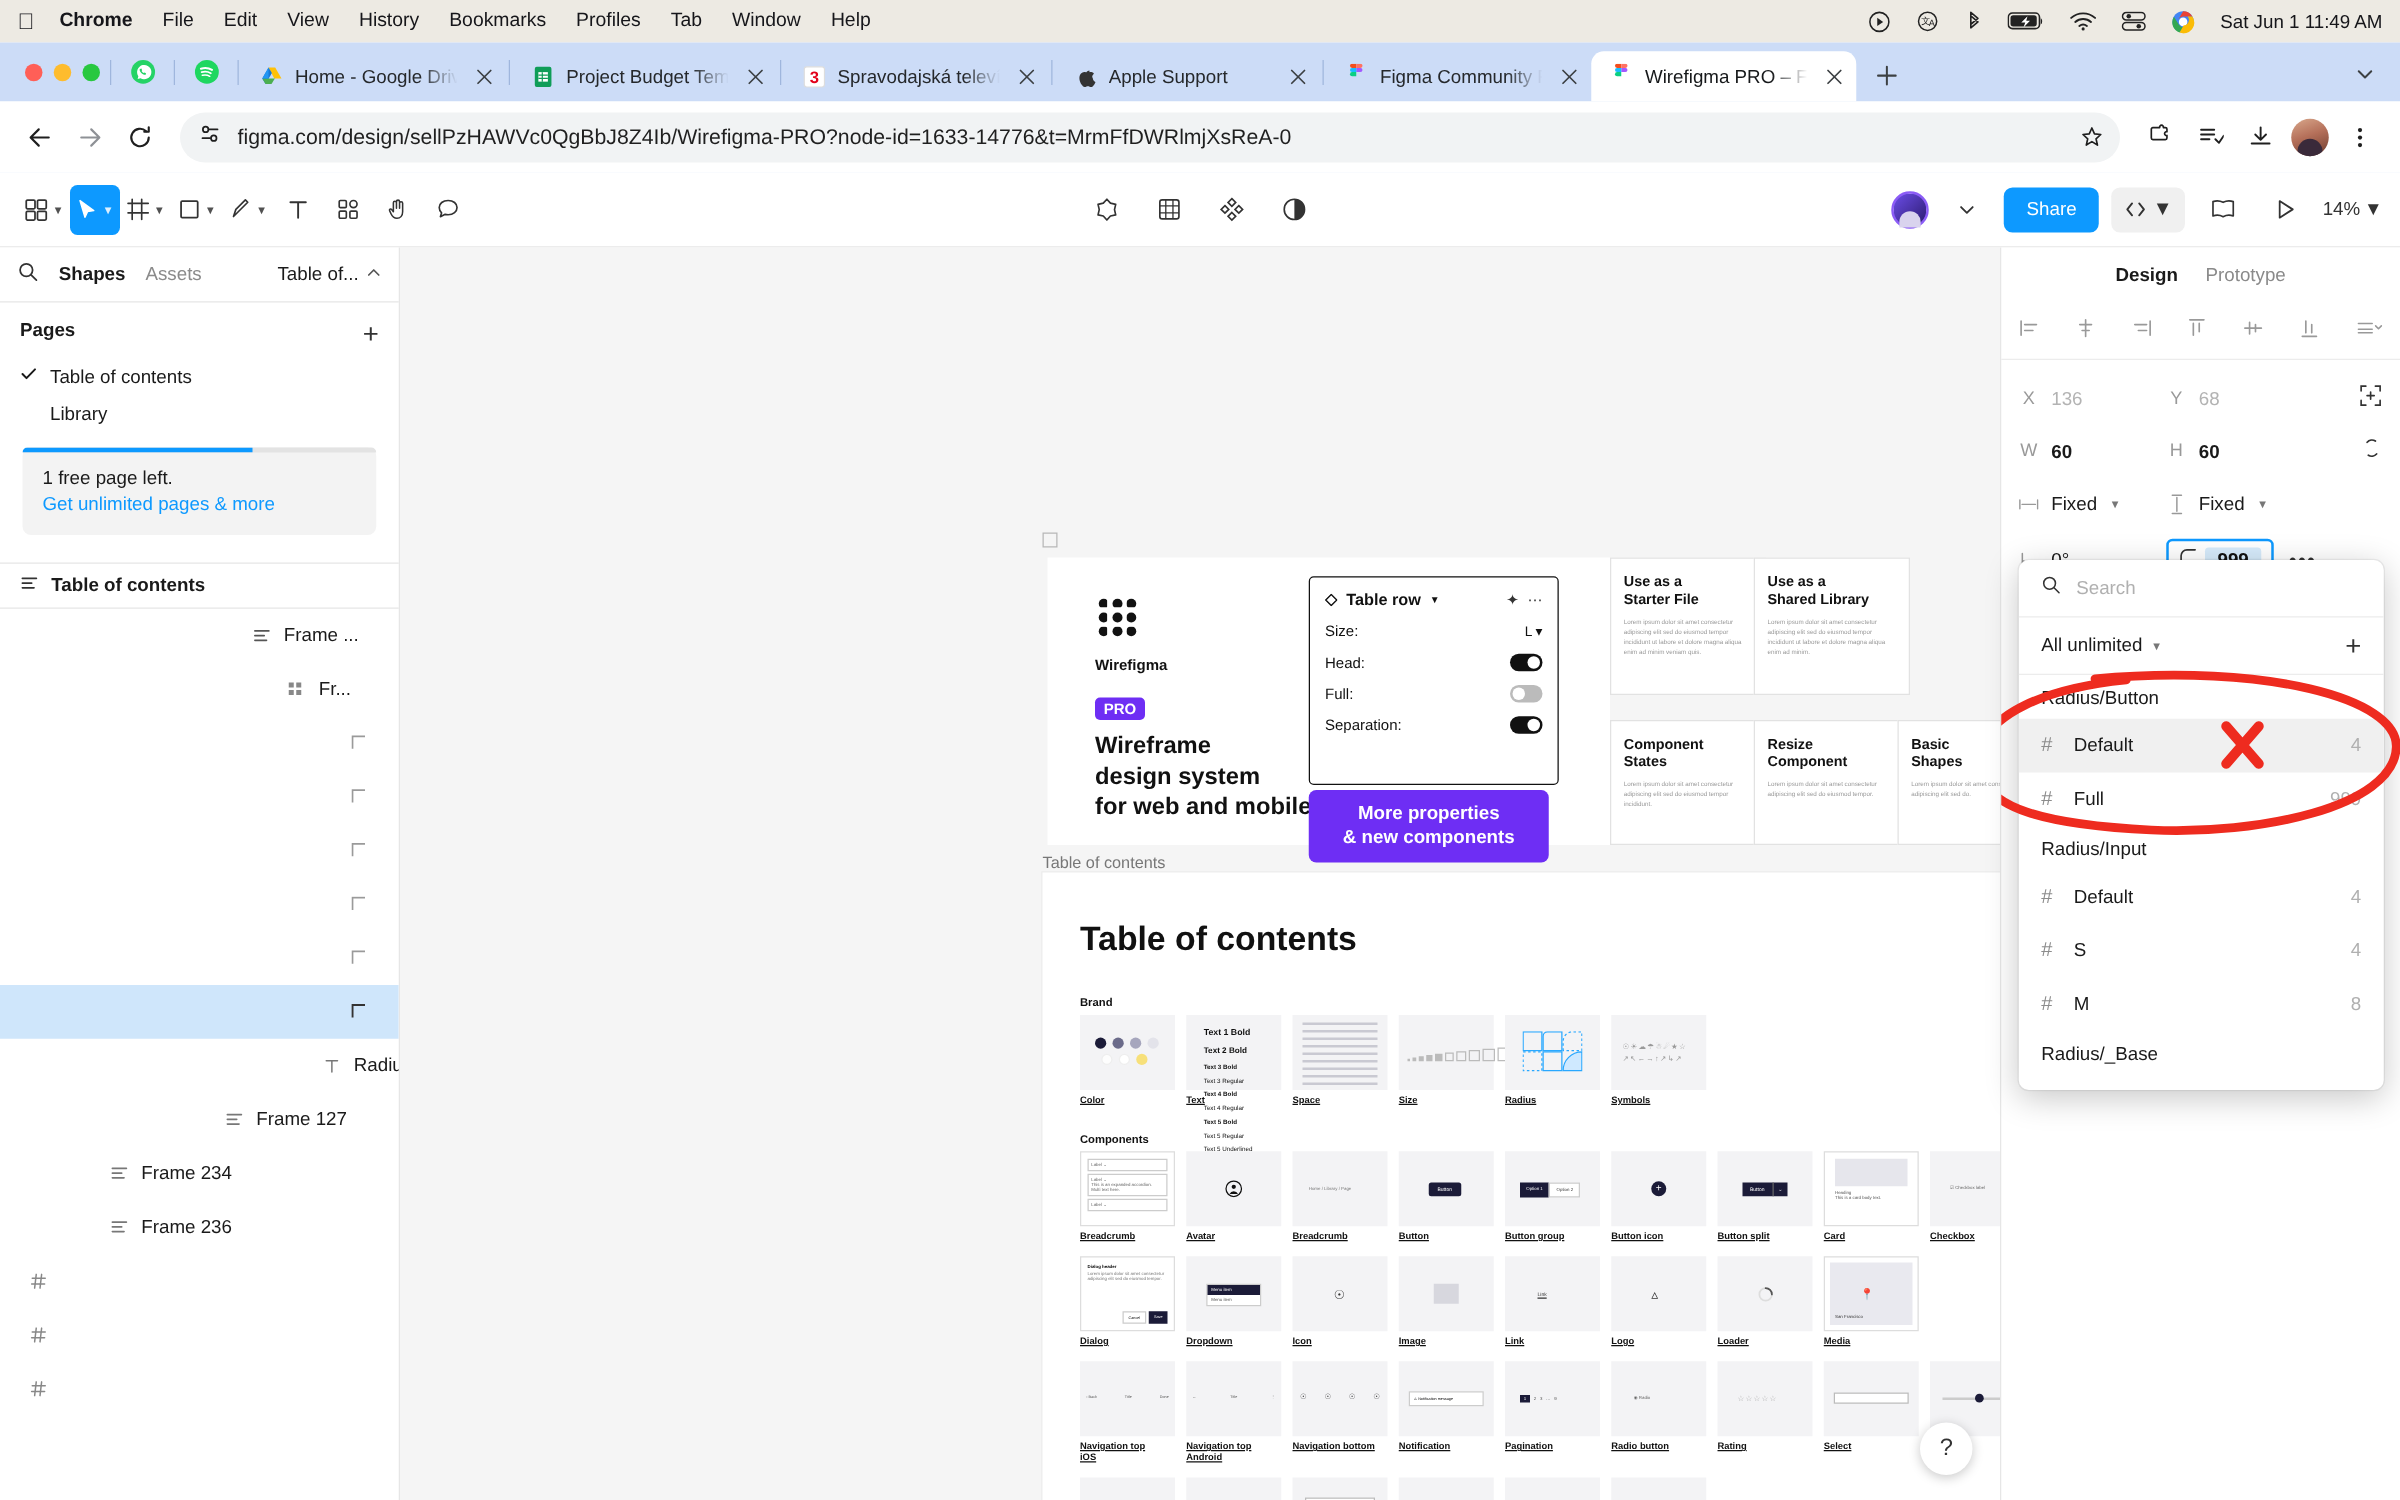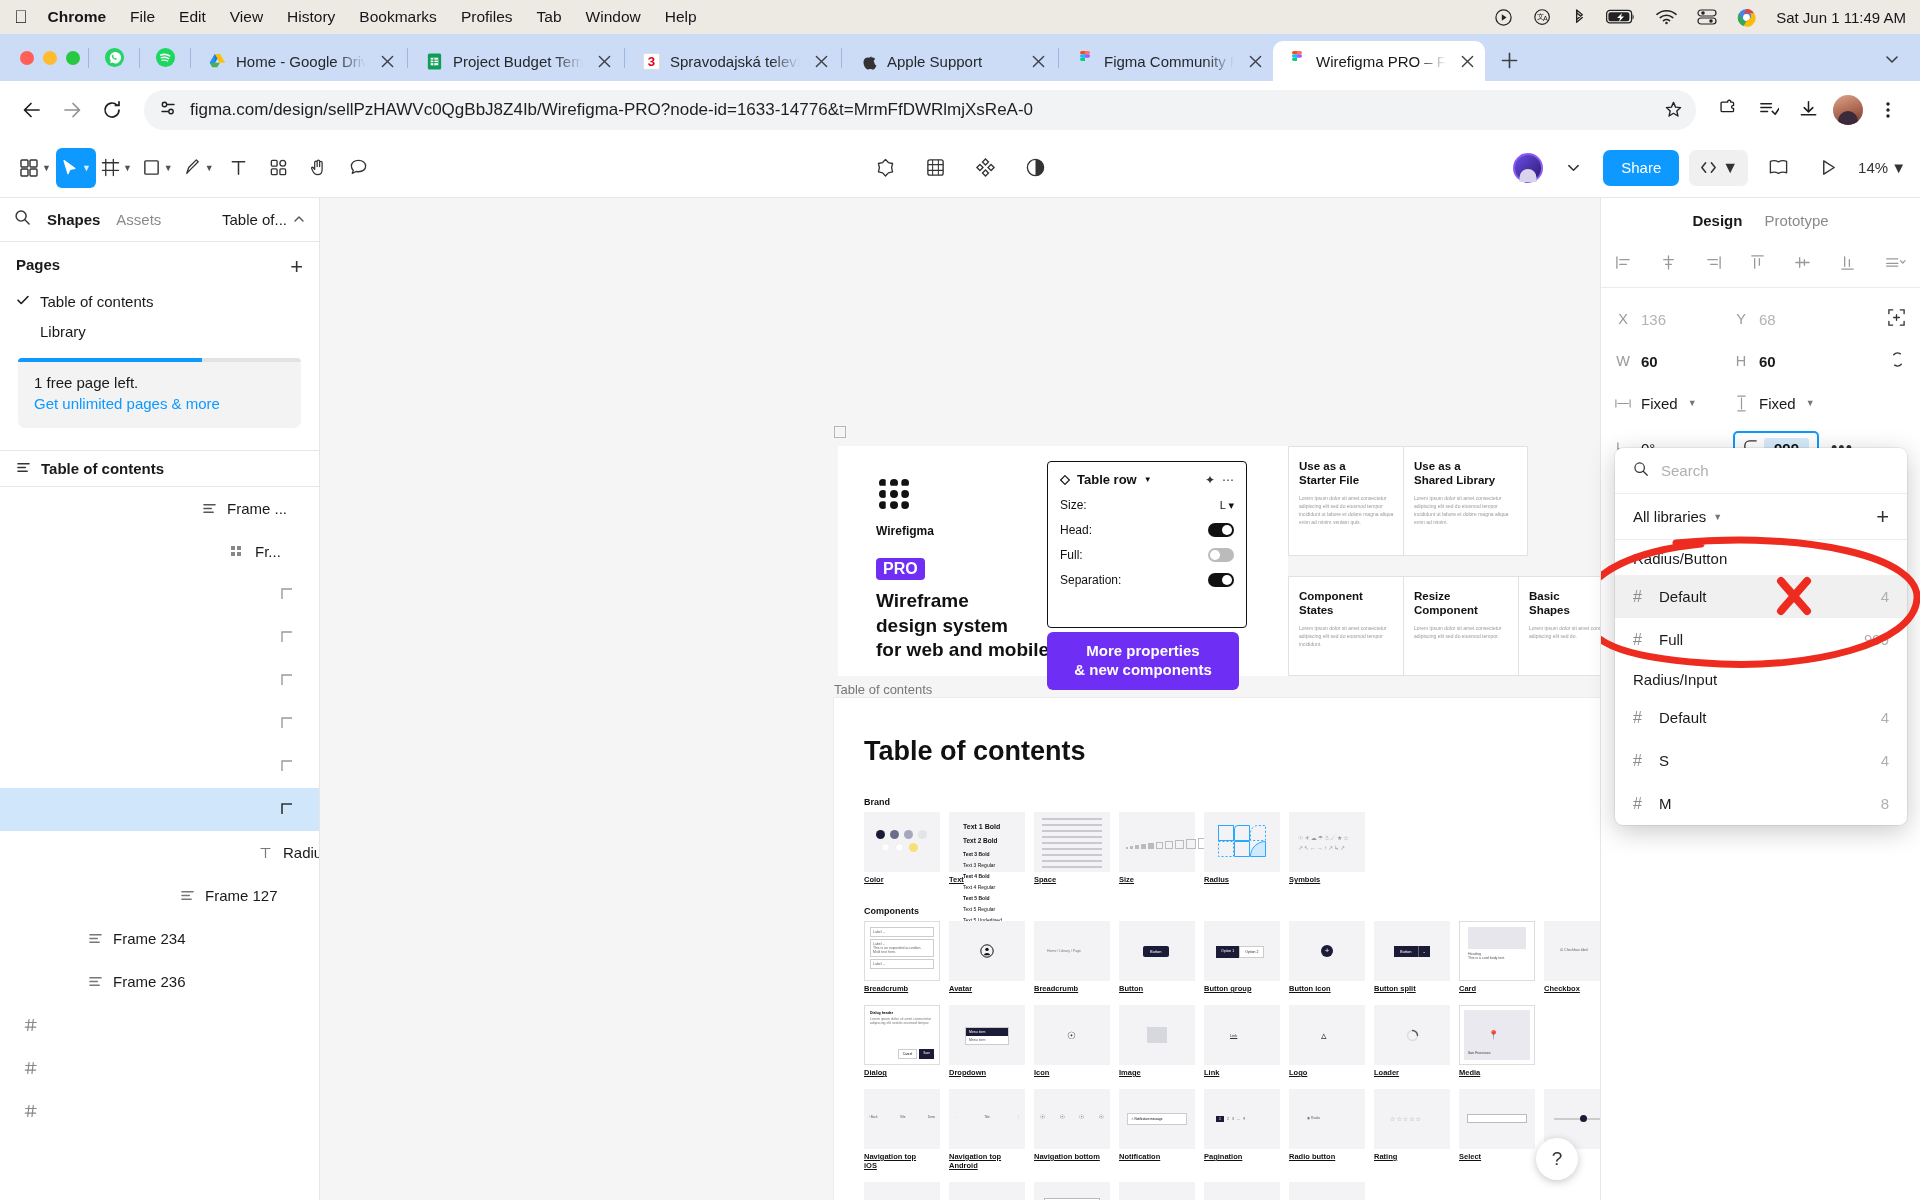--- a/index.html
+++ b/index.html
@@ -144,21 +144,21 @@
 
   
   .canvas { flex:1 1 auto; background:#f5f5f5; position:relative; overflow:hidden; }
   .frame-a {
     position:absolute; left:518px; top:248px; width:450px; height:230px;
     background:#fff;
   }
   .frame-label { position:absolute; font-size:13px; color:#777; }
 
   .logo-mark { width:40px; height:40px; }
-  .pro-badge { display:inline-block; background:#6e2ef4; color:#fff; font-size:16px; font-weight:bold; padding:2px 7px; border-radius:4px; }
+  .pro-badge { display:inline-block; background:#6e2ef4; color:#fff; font-size:12px; font-weight:bold; padding:2px 7px; border-radius:4px; }
   .wf-title { font-size:19px; font-weight:bold; color:#111; line-height:1.3; margin-top:9px; }
 
   .card-tr {
     position:absolute; left:727px; top:263px; width:200px; height:167px;
     background:#fff; border:1px solid #111; border-radius:4px; padding:10px 12px;
     font-size:12px; color:#111;
   }
   .card-tr .row { display:flex; align-items:center; justify-content:space-between; margin-top:11px; }
   .toggle { width:26px; height:14px; border-radius:8px; background:#111; position:relative; }
   .toggle i { position:absolute; top:2px; right:2px; width:10px; height:10px; border-radius:50%; background:#fff; }
@@ -1360,21 +1360,21 @@
             <span>
               <svg width="16" height="16" viewBox="0 0 18 18">
                   <circle cx="7.5" cy="7.5" r="5.3" fill="none" stroke="#333" stroke-width="1.4"></circle>
                   <path d="M11.5 11.5l4.5 4.5" stroke="#333" stroke-width="1.4" stroke-linecap="round"></path>
                 </svg>
             </span>
             <span class="ph">Search</span>
           </div>
           <div class="dd-libs">
             <span class="lbl">
-              <span>All libraries</span>
+              <span>All unlimited</span>
               <span style="font-size:9px;color:#777;">▼</span>
             </span>
             <span class="plus">+</span>
           </div>
 
           <div class="dd-group">Radius/Button</div>
           <div class="dd-item hl">
             <span class="hash">#</span>
             <span class="nm">Default</span>
             <span class="val">4</span>
@@ -1396,20 +1396,21 @@
             <span class="hash">#</span>
             <span class="nm">S</span>
             <span class="val">4</span>
           </div>
           <div class="dd-item">
             <span class="hash">#</span>
             <span class="nm">M</span>
             <span class="val">8</span>
           </div>
 
+          <div class="dd-group" style="padding-bottom:20px;">Radius/_Base</div>
         </div>
 
         <svg class="annot" viewBox="0 0 320 812">
           <path d="M75 345 C 210 333, 318 360, 316 400 C 314 448, 205 470, 120 466 C 40 462, -20 450, -18 410 C -16 372, 40 352, 100 346" fill="none" stroke="#ee2b1f" stroke-width="7" stroke-linecap="round"></path>
           <path d="M180 383 l26 30 M206 383 l-26 30" stroke="#ee2b1f" stroke-width="8" stroke-linecap="round"></path>
         </svg>
       </div>
 
     </div>
   </div>

